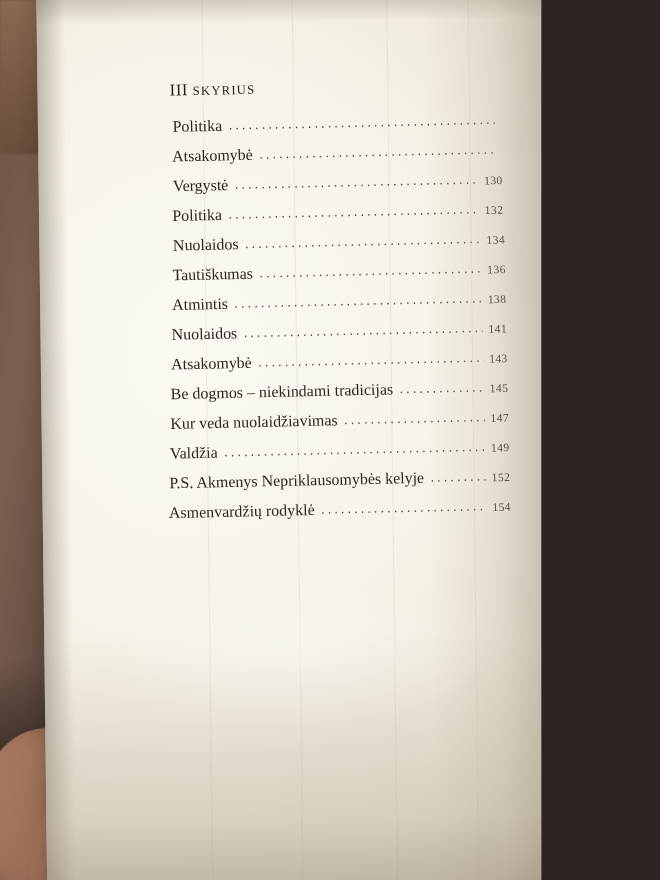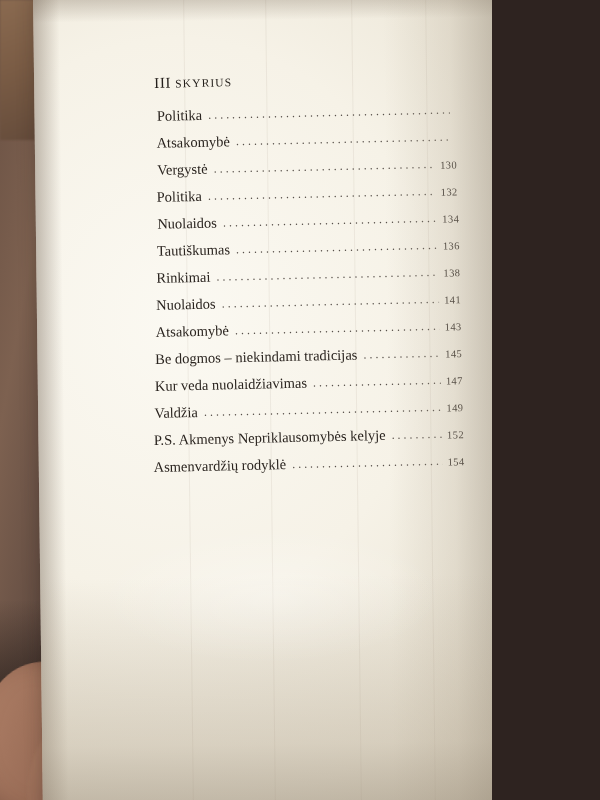--- a/index.html
+++ b/index.html
@@ -281,21 +281,21 @@
             <span class="page-num">134</span>
           </div>
 
           <div class="toc-row">
             <span class="label">Tautiškumas</span>
             <span class="dots">........................................................................................</span>
             <span class="page-num">136</span>
           </div>
 
           <div class="toc-row">
-            <span class="label">Rinkimai</span>
+            <span class="label">Atmintis</span>
             <span class="dots">........................................................................................</span>
             <span class="page-num">138</span>
           </div>
 
           <div class="toc-row">
             <span class="label">Nuolaidos</span>
             <span class="dots">........................................................................................</span>
             <span class="page-num">141</span>
           </div>
 

